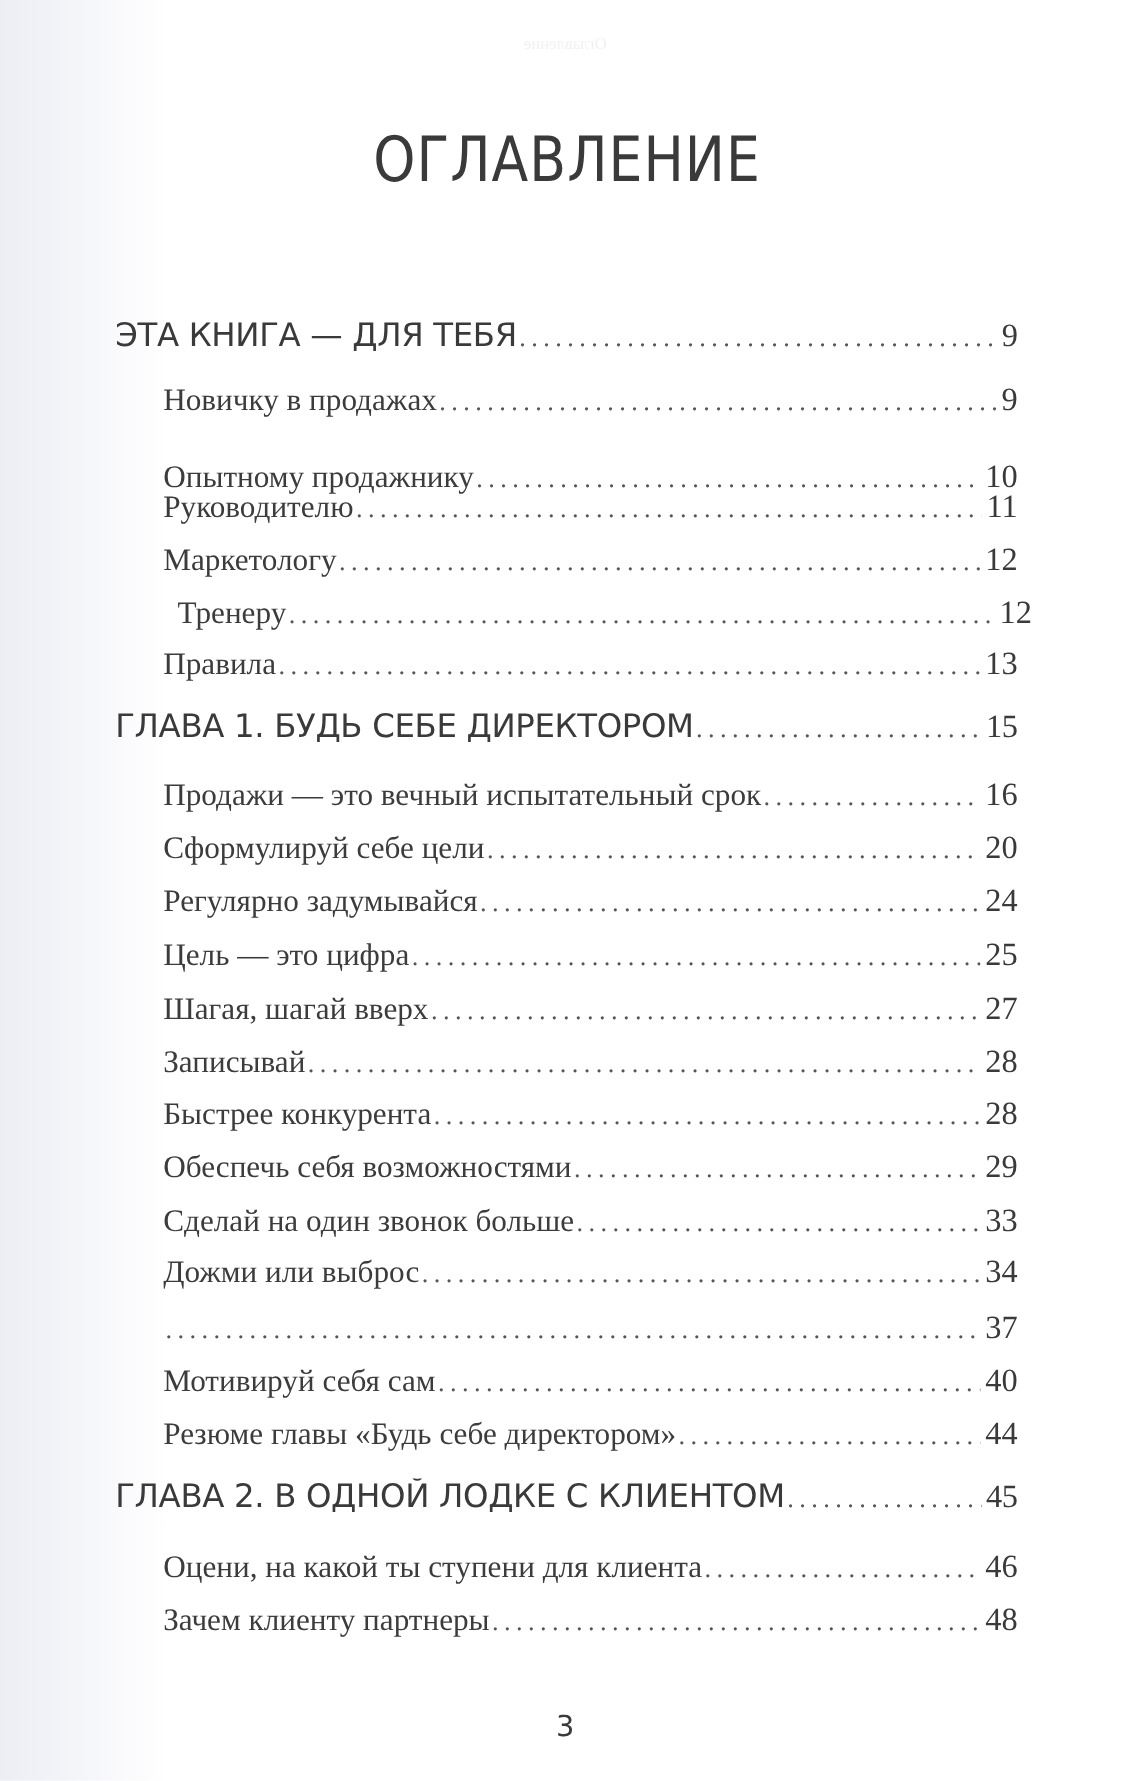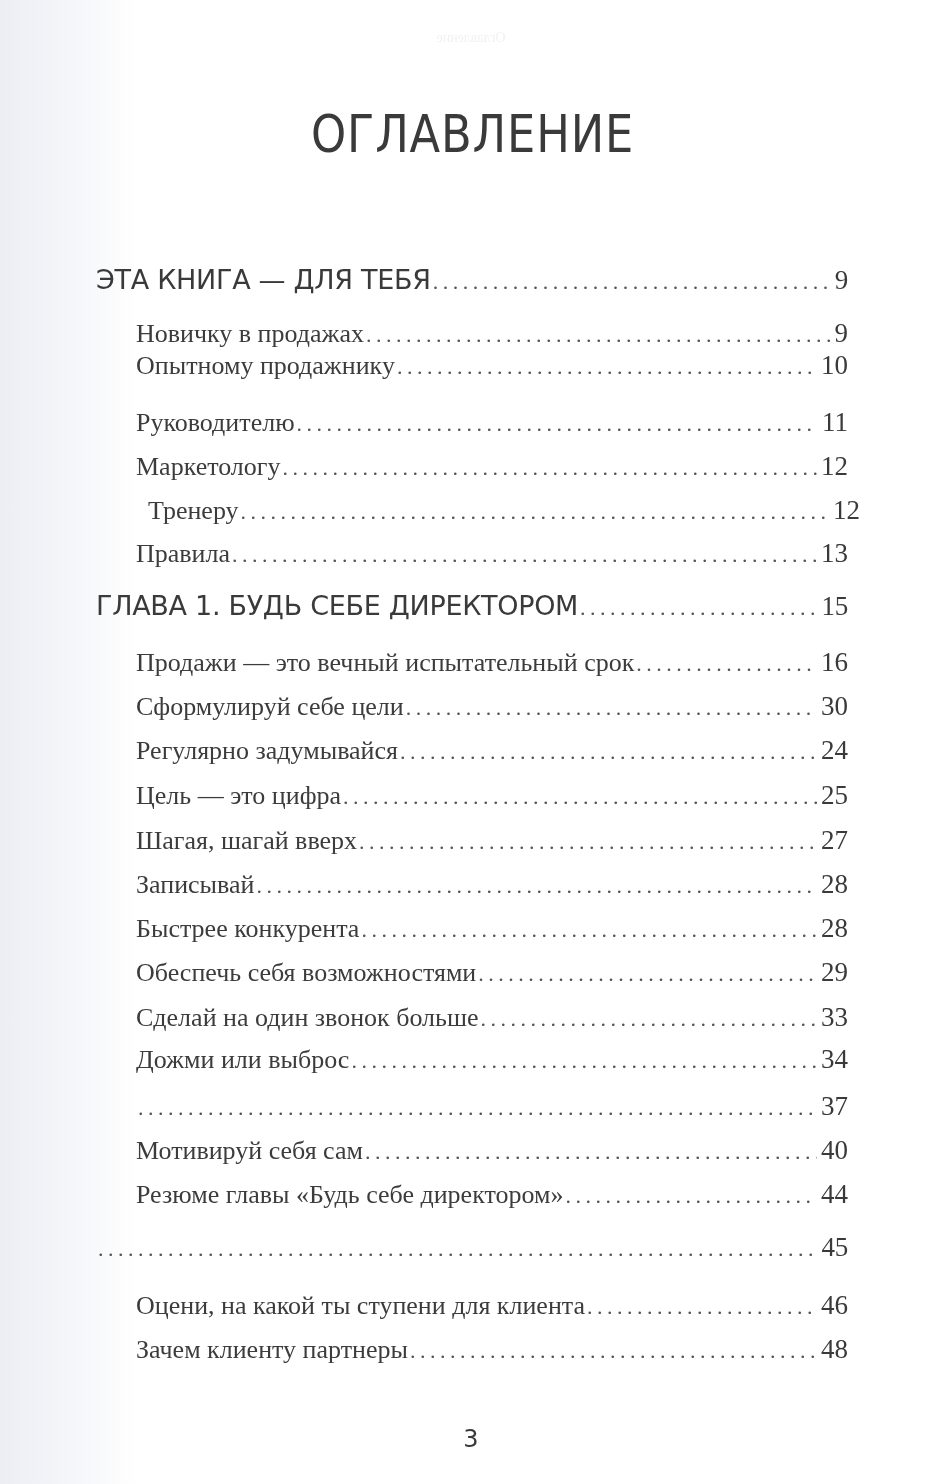--- a/index.html
+++ b/index.html
@@ -111,21 +111,21 @@
     <div class="row heading" style="top: 264px;">
       <span class="label">ЭТА КНИГА — ДЛЯ ТЕБЯ</span>
       <span class="leader"></span>
       <span class="page">9</span>
     </div>
     <div class="row sub" style="top: 318px;">
       <span class="label">Новичку в продажах</span>
       <span class="leader"></span>
       <span class="page">9</span>
     </div>
-    <div class="row sub" style="top: 350px; text-align: center;">
+    <div class="row sub" style="top: 382px; text-align: center;">
       <span class="label">Опытному продажнику</span>
       <span class="leader"></span>
       <span class="page">10</span>
     </div>
     <div class="row sub" style="top: 407px;">
       <span class="label">Руководителю</span>
       <span class="leader"></span>
       <span class="page">11</span>
     </div>
     <div class="row sub" style="top: 451px;">
@@ -149,21 +149,21 @@
       <span class="page">15</span>
     </div>
     <div class="row sub" style="top: 647px;">
       <span class="label">Продажи — это вечный испытательный срок</span>
       <span class="leader"></span>
       <span class="page">16</span>
     </div>
     <div class="row sub" style="top: 691px;">
       <span class="label">Сформулируй себе цели</span>
       <span class="leader"></span>
-      <span class="page">30</span>
+      <span class="page">20</span>
     </div>
     <div class="row sub" style="top: 735px;">
       <span class="label">Регулярно задумывайся</span>
       <span class="leader"></span>
       <span class="page">24</span>
     </div>
     <div class="row sub" style="top: 780px;">
       <span class="label">Цель — это цифра</span>
       <span class="leader"></span>
       <span class="page">25</span>
@@ -206,20 +206,21 @@
       <span class="label">Мотивируй себя сам</span>
       <span class="leader"></span>
       <span class="page">40</span>
     </div>
     <div class="row sub" style="top: 1179px;">
       <span class="label">Резюме главы «Будь себе директором»</span>
       <span class="leader"></span>
       <span class="page">44</span>
     </div>
     <div class="row heading" style="top: 1232px;">
+      <span class="label">ГЛАВА 2. В ОДНОЙ ЛОДКЕ С КЛИЕНТОМ</span>
       <span class="leader"></span>
       <span class="page">45</span>
     </div>
     <div class="row sub" style="top: 1290px;">
       <span class="label">Оцени, на какой ты ступени для клиента</span>
       <span class="leader"></span>
       <span class="page">46</span>
     </div>
     <div class="row sub" style="top: 1334px;">
       <span class="label">Зачем клиенту партнеры</span>

